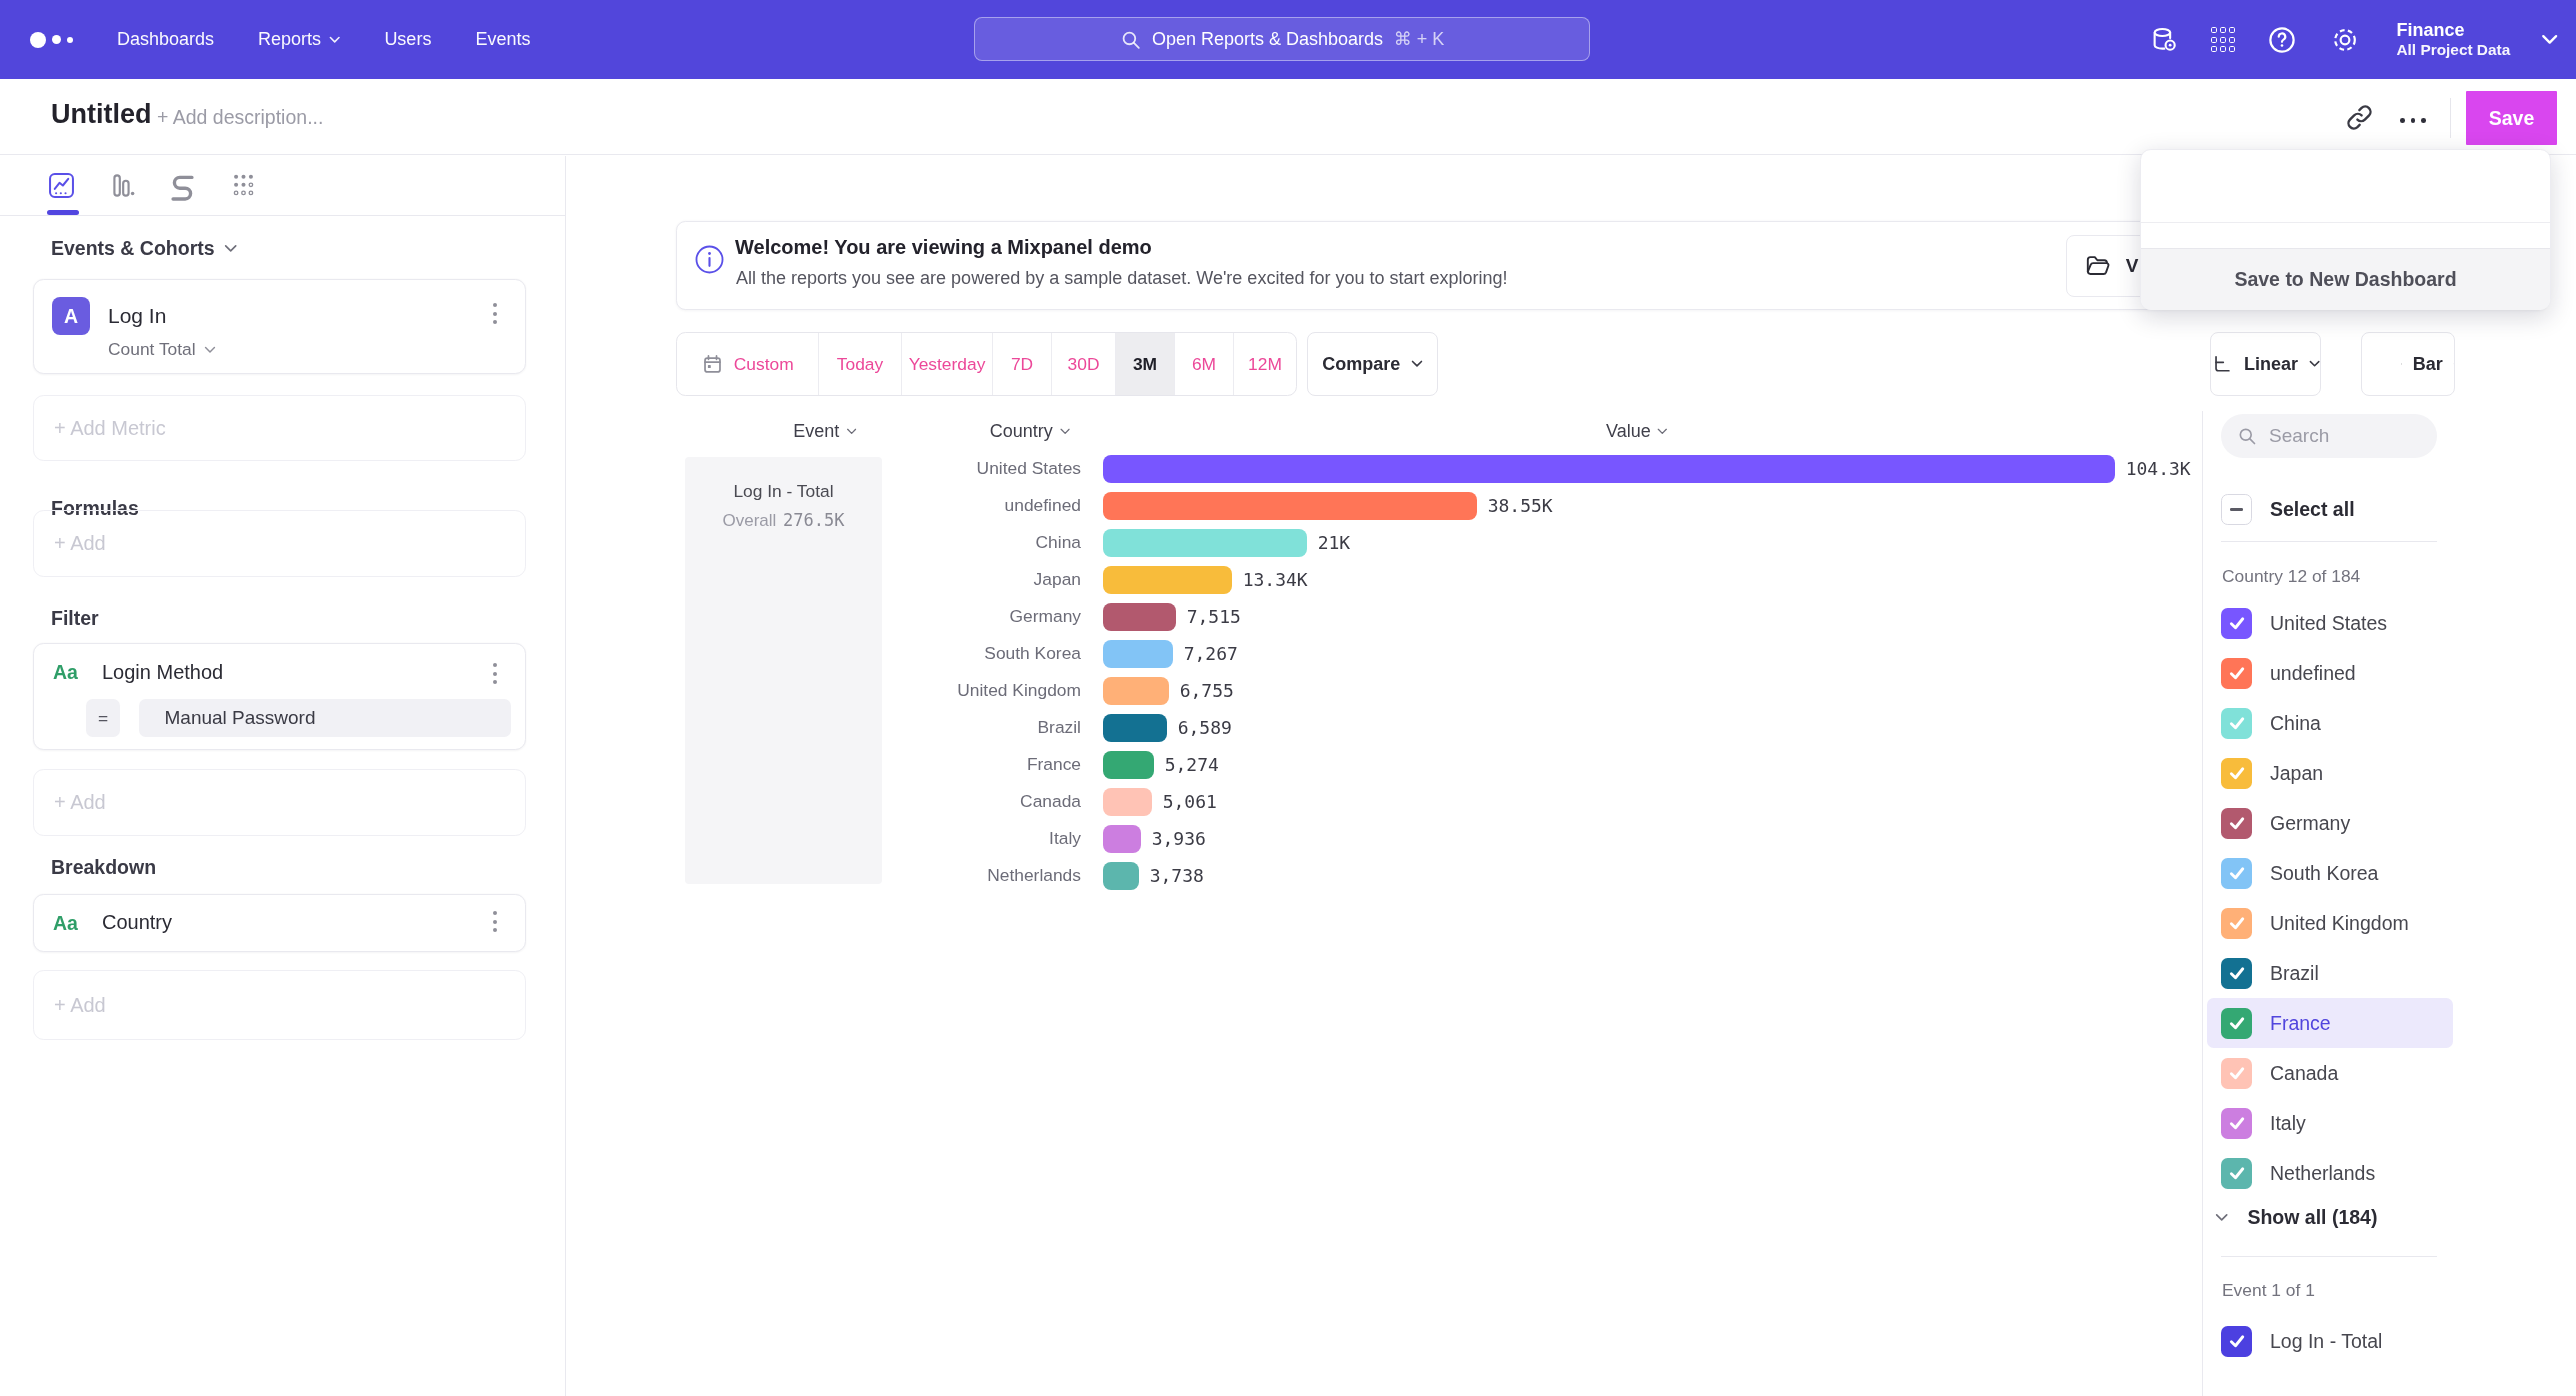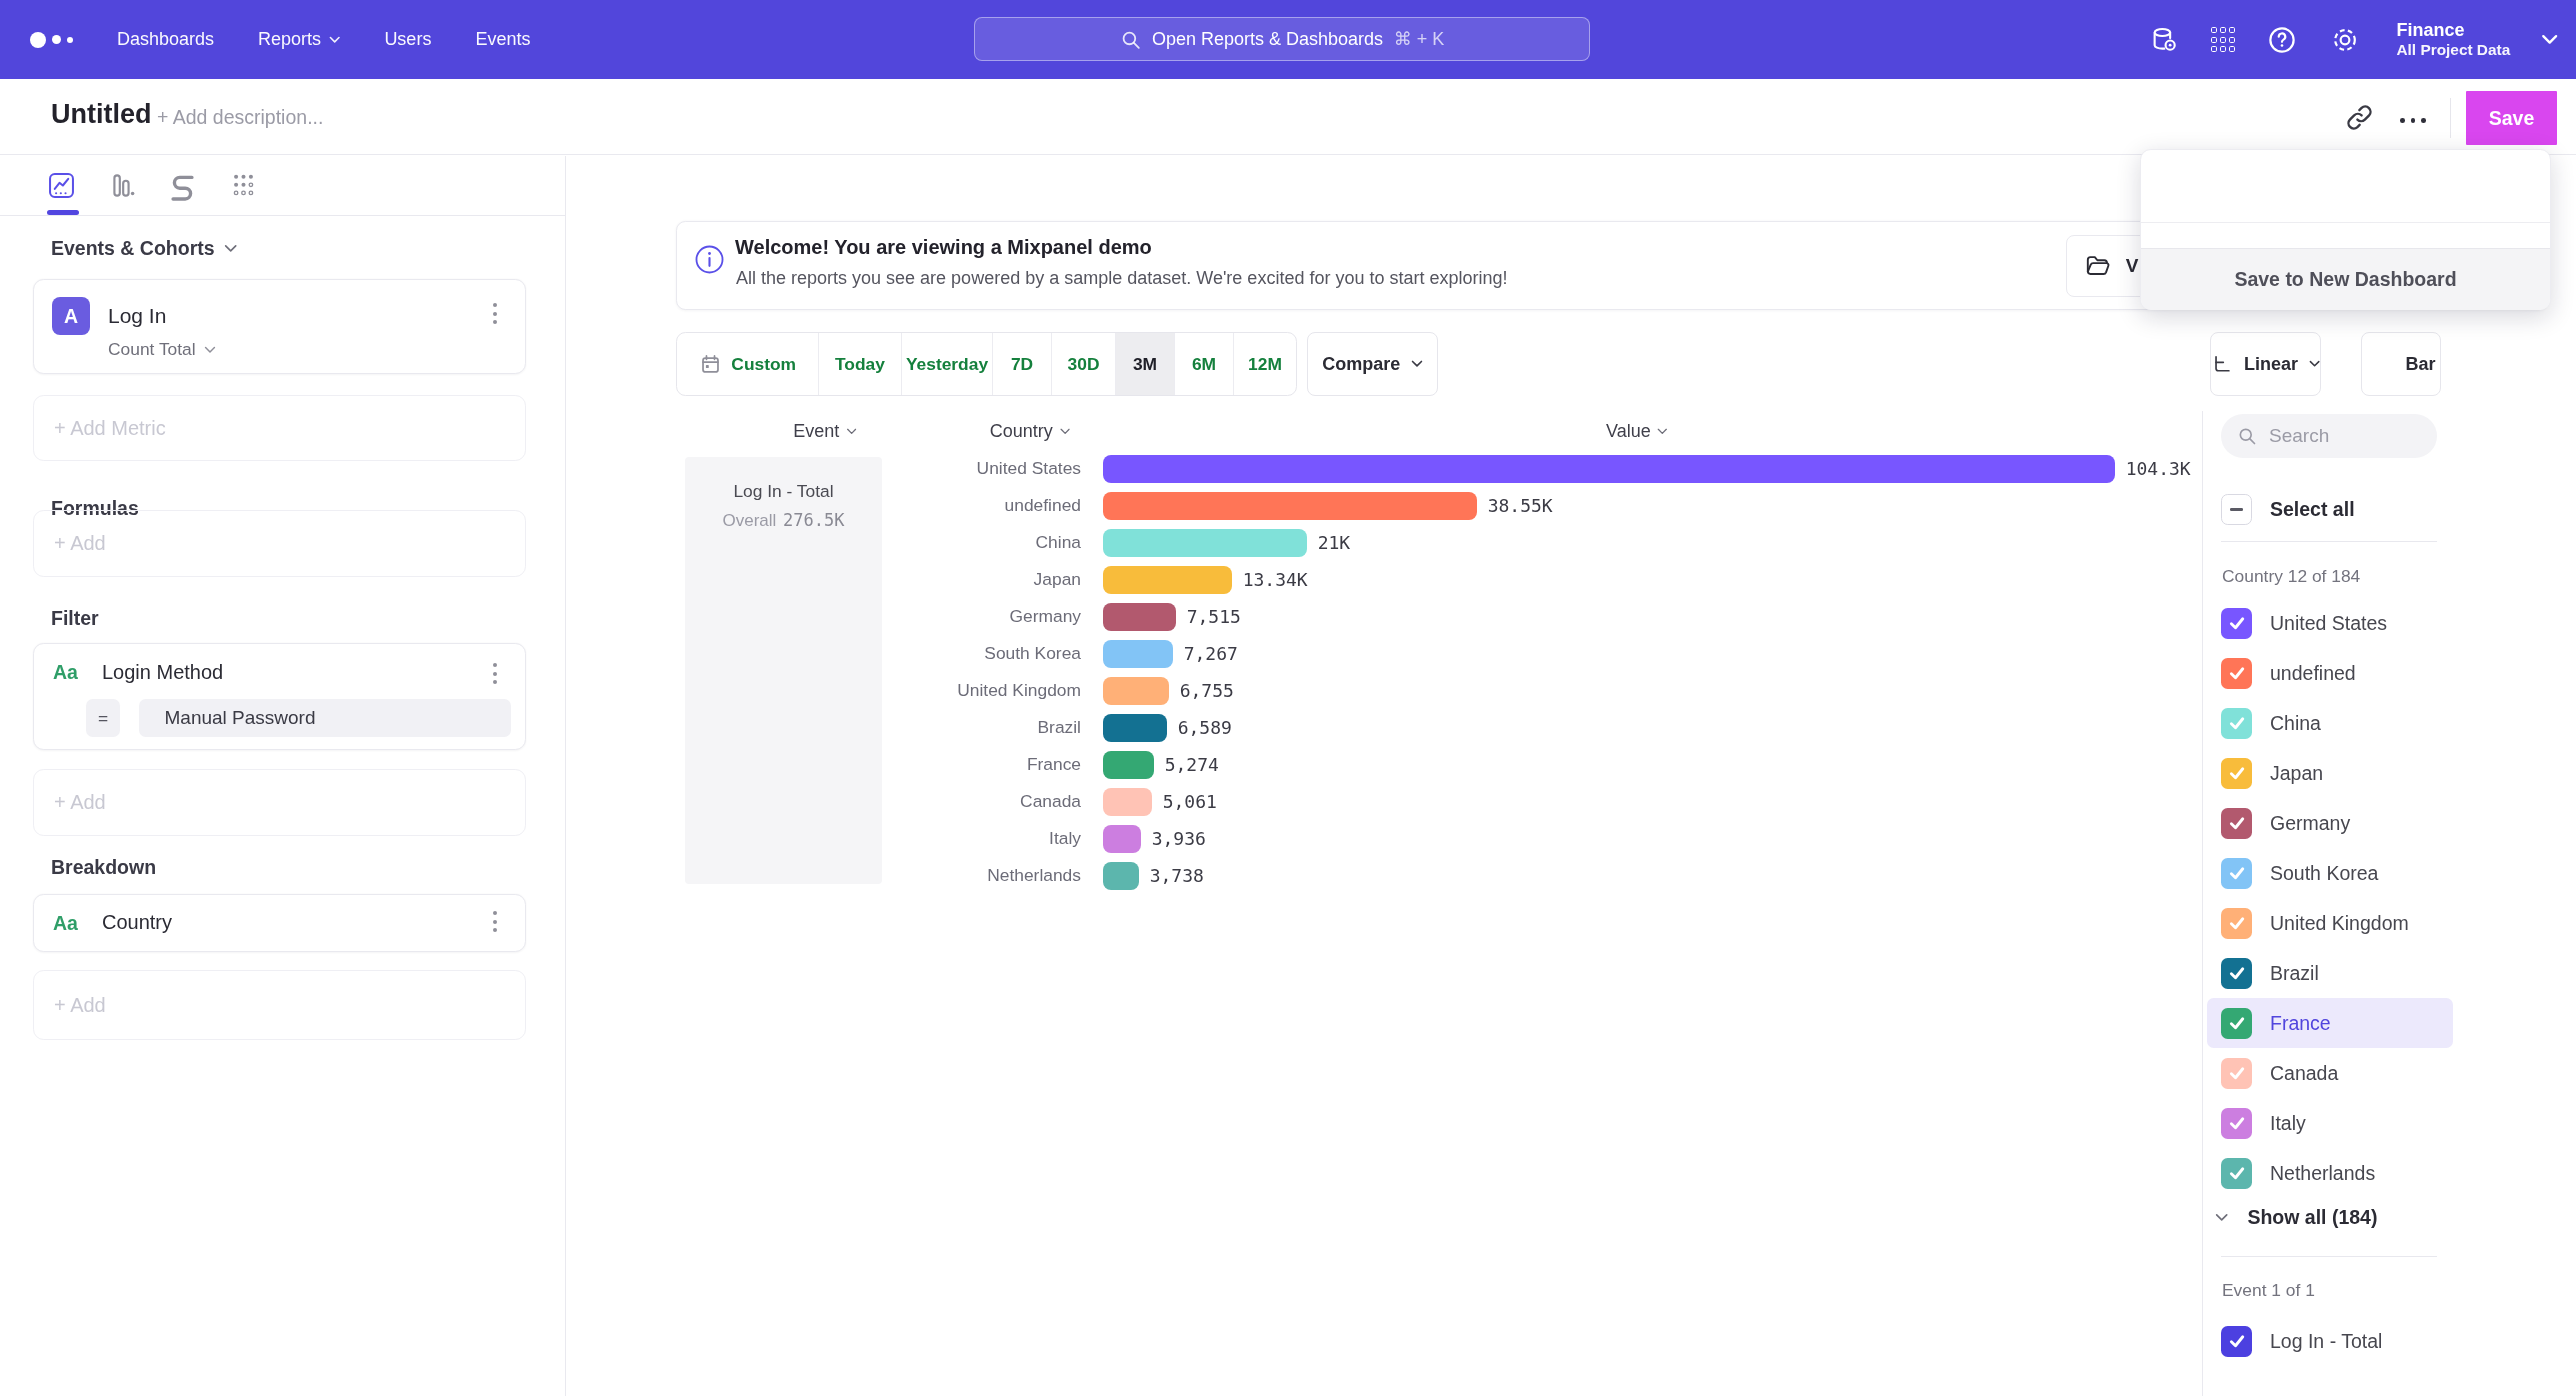--- a/index.html
+++ b/index.html
@@ -53,21 +53,21 @@
   .chip { background:#f1f1f5; border-radius:6.7px; display:flex; align-items:center; }
 
   
   #banner { position:absolute; left:676px; top:221px; width:1872px; height:89px; background:#fff; border:0.7px solid #e9e9ef; border-radius:9.4px; box-shadow:0 0.7px 2.7px rgba(30,30,60,.05); }
   #banner-title { position:absolute; left:735px; top:236px; font-size:20px; font-weight:700; color:#23222b; }
   #banner-sub { position:absolute; left:736px; top:268px; font-size:18px; color:#55555f; }
   #banner-action { position:absolute; left:2066px; top:235px; width:156px; height:62px; background:#fff; border:0.7px solid #e9e9ef; border-radius:8px; display:flex; align-items:center; gap:13.4px; padding-left:17.4px; font-size:19px; font-weight:600; color:#2b2b34; overflow:hidden; cursor:pointer; }
 
   
   #seg-control { position:absolute; left:676px; top:332px; height:64px; display:flex; background:#fff; border:0.7px solid #e6e6ec; border-radius:9.4px; overflow:hidden; }
-  .seg { display:flex; align-items:center; justify-content:center; gap:9.4px; font-size:17.4px; color:#15803d; border-right:0.7px solid #ececf1; cursor:pointer;font-weight:bold; }
+  .seg { display:flex; align-items:center; justify-content:center; gap:9.4px; font-size:17.4px; color:#ec4899; border-right:0.7px solid #ececf1; cursor:pointer; }
   .seg:last-child { border-right:none; }
   .seg.selected { background:#ededf0; color:#1f1f28; font-weight:600; }
   .tool-btn { position:absolute; top:332px; height:64px; background:#fff; border:0.7px solid #e6e6ec; border-radius:8px; display:flex; align-items:center; justify-content:center; gap:10.7px; font-size:18px; font-weight:600; color:#2b2b34; cursor:pointer; }
 
   
   .col-header { position:absolute; top:421px; display:flex; align-items:center; gap:6.7px; font-size:18px; color:#3f3f4a; transform:translateX(-50%); cursor:pointer; }
   #event-box { position:absolute; left:685px; top:457px; width:197px; height:427px; background:#f5f5f7; border-radius:4px; text-align:center; }
   #event-name { margin-top:24px; font-size:17.4px; color:#4a4a52; }
   #event-overall { margin-top:8px; font-size:17px; color:#9b9ba6; }
   #event-overall .val { color:#8a8a94; margin-left:6.7px; }
@@ -363,21 +363,21 @@
 <div class="tool-btn" style="left:2210px; width:111px;">
   <svg width="24" height="24" viewBox="0 0 40 40" fill="none" stroke="#3a3a44" stroke-width="3" stroke-linecap="round">
       <path d="M9 7v21a4 4 0 0 0 4 4h19"></path>
       <path d="M9 17h13"></path>
     </svg>
   <span>Linear</span>
   <svg width="12" height="7.4" viewBox="0 0 16 10">
       <polyline points="2,2 8,8 14,2" fill="none" stroke="#3a3a44" stroke-width="2.2" stroke-linecap="round" stroke-linejoin="round"></polyline>
     </svg>
 </div>
-<div class="tool-btn" style="left:2361px; width:80px;padding-left:39px;">
+<div class="tool-btn" style="left:2361px; width:94px;padding-left:39px;">
   <svg width="24" height="24" viewBox="0 0 40 40" fill="none" stroke="#3a3a44" stroke-width="3" stroke-linecap="round">
       <path d="M9 7v21a4 4 0 0 0 4 4h19"></path>
       <path d="M14 12h17M14 19h12M14 26h8"></path>
     </svg>
   <span>Bar</span>
   <svg width="12" height="7.4" viewBox="0 0 16 10">
       <polyline points="2,2 8,8 14,2" fill="none" stroke="#3a3a44" stroke-width="2.2" stroke-linecap="round" stroke-linejoin="round"></polyline>
     </svg>
 </div>
 

